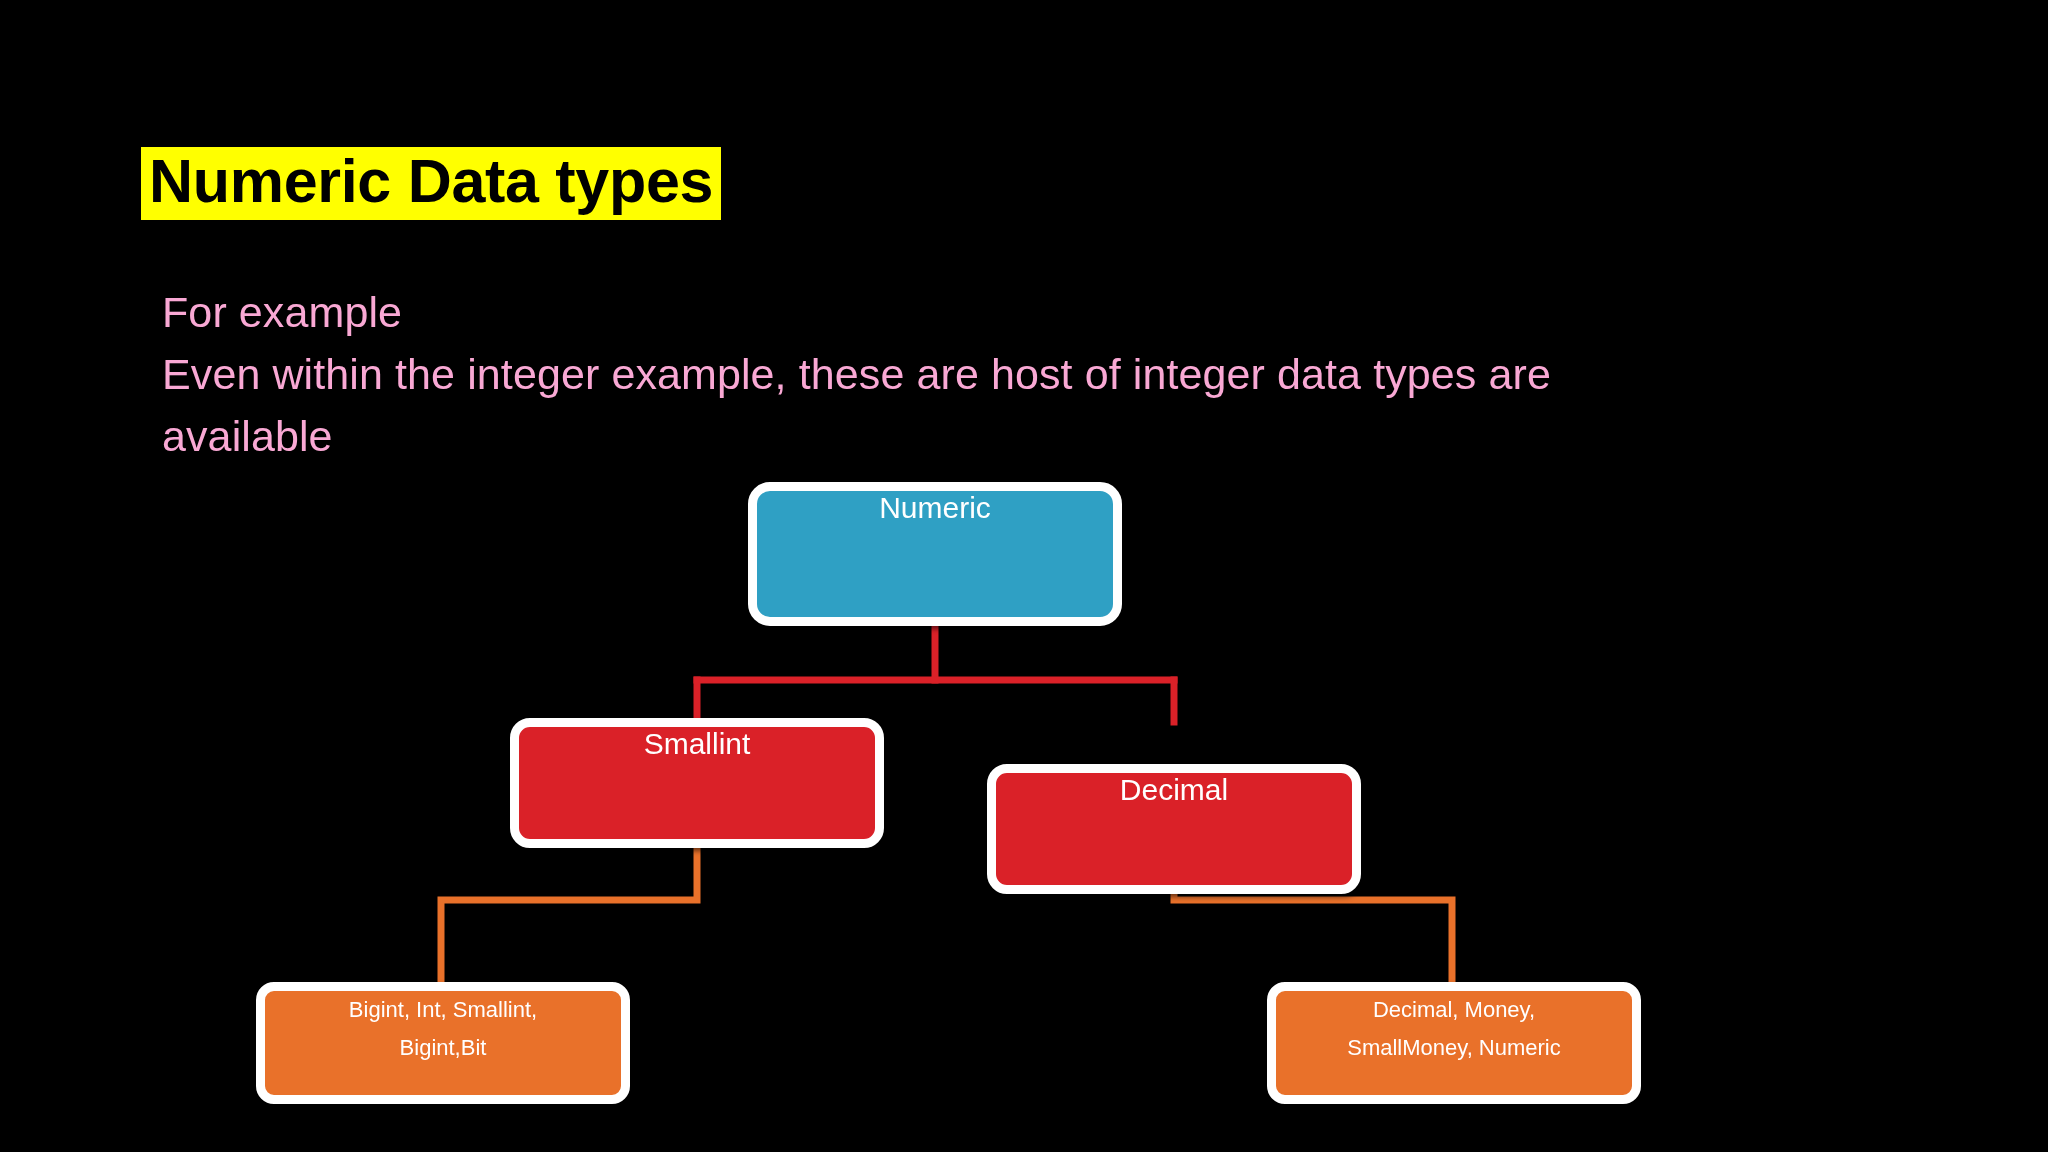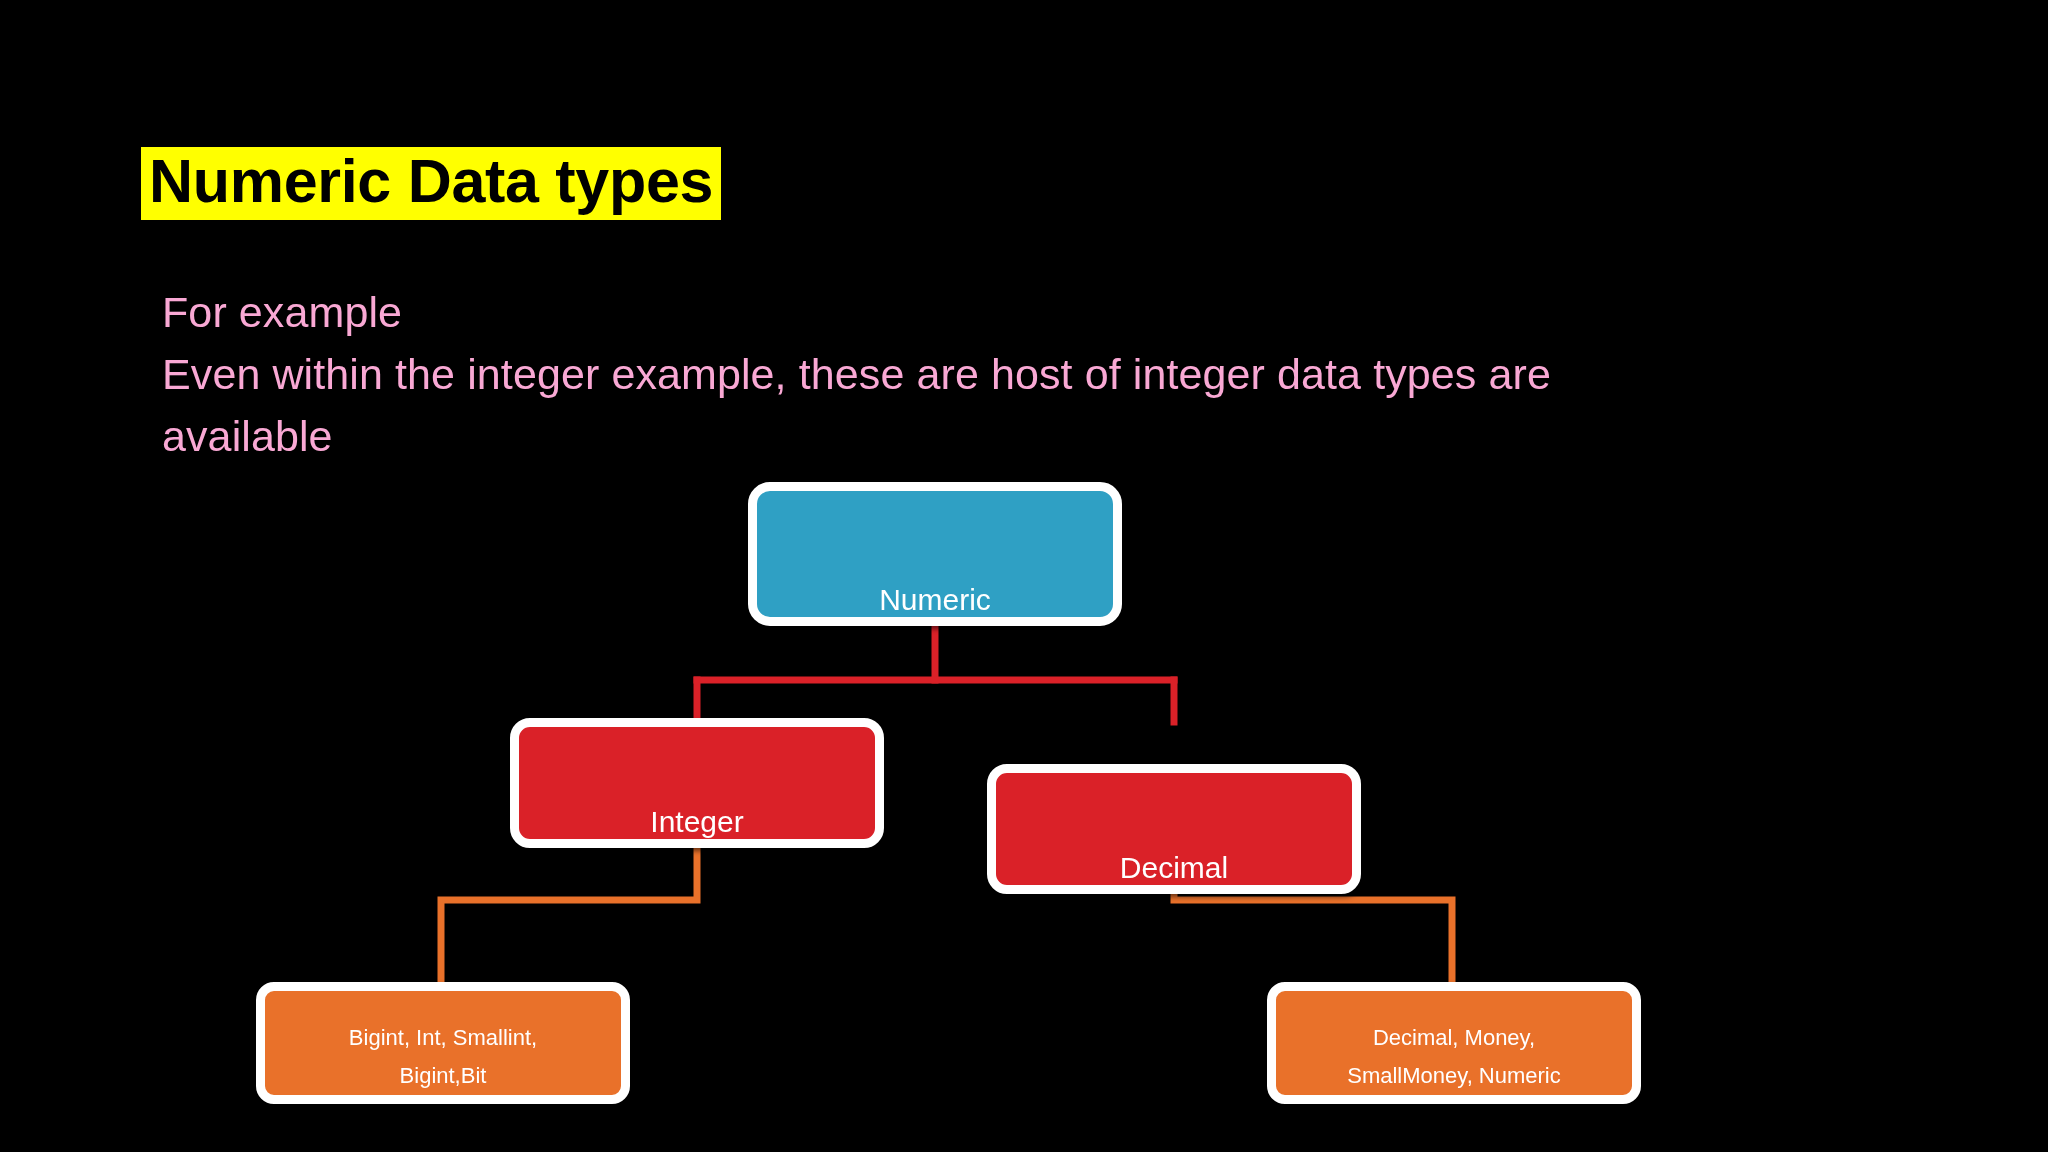--- a/index.html
+++ b/index.html
@@ -70,21 +70,21 @@
     height: 1152px;
     pointer-events: none;
   }
 
   .node {
     position: absolute;
     box-sizing: border-box;
     border: 9px solid #FFFFFF;
     border-radius: 20px;
     display: flex;
-    align-items: flex-end;
+    align-items: flex-start;
     justify-content: center;
     text-align: center;
     color: #FFFFFF;
     box-shadow: 2px 3px 5px rgba(0,0,0,0.55);
   }
   .node-label {
     display: block;
     padding: 0 10px;
     width: 100%;
   }
@@ -154,21 +154,21 @@
       <g stroke="#E9712A" stroke-width="7" fill="none" stroke-linecap="square">
         <path d="M 1174 848 L 1174 900 L 1452 900 L 1452 986"></path>
       </g>
     </svg>
 
     <div class="node node-root">
       <span class="node-label">Numeric</span>
     </div>
 
     <div class="node node-l2 node-integer">
-      <span class="node-label">Integer</span>
+      <span class="node-label">Smallint</span>
     </div>
     <div class="node node-l2 node-decimal">
       <span class="node-label">Decimal</span>
     </div>
 
     <div class="node node-l3 node-int-types">
       <span class="node-label">
         <span>Bigint, Int, Smallint,</span><br>
         <span>Bigint,Bit</span>
       </span>

